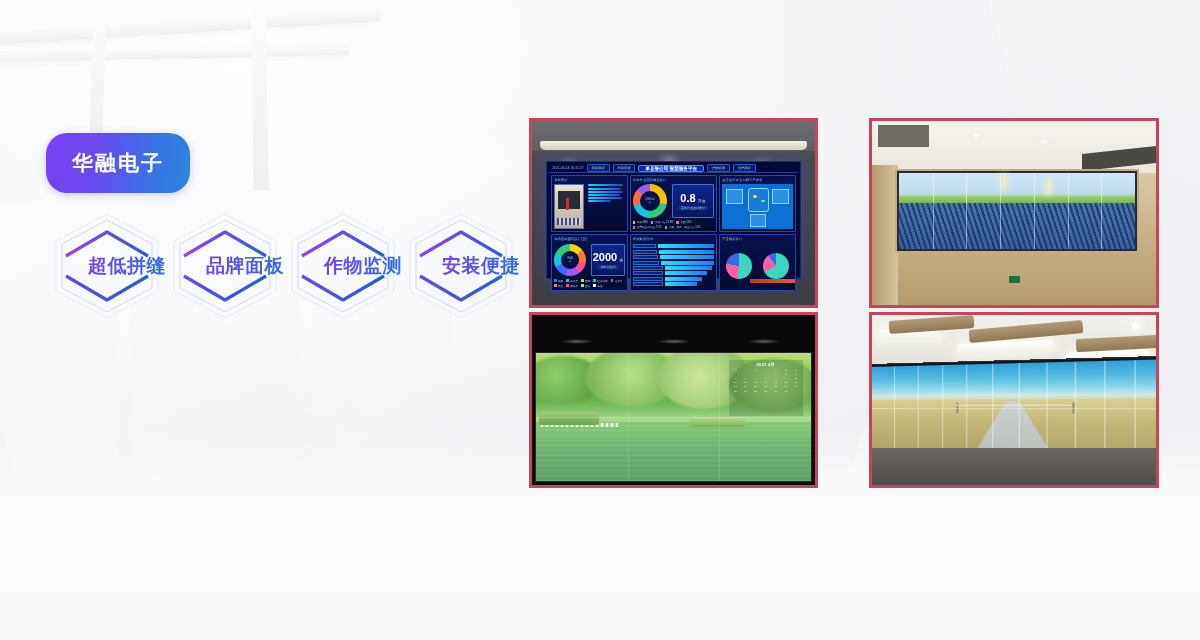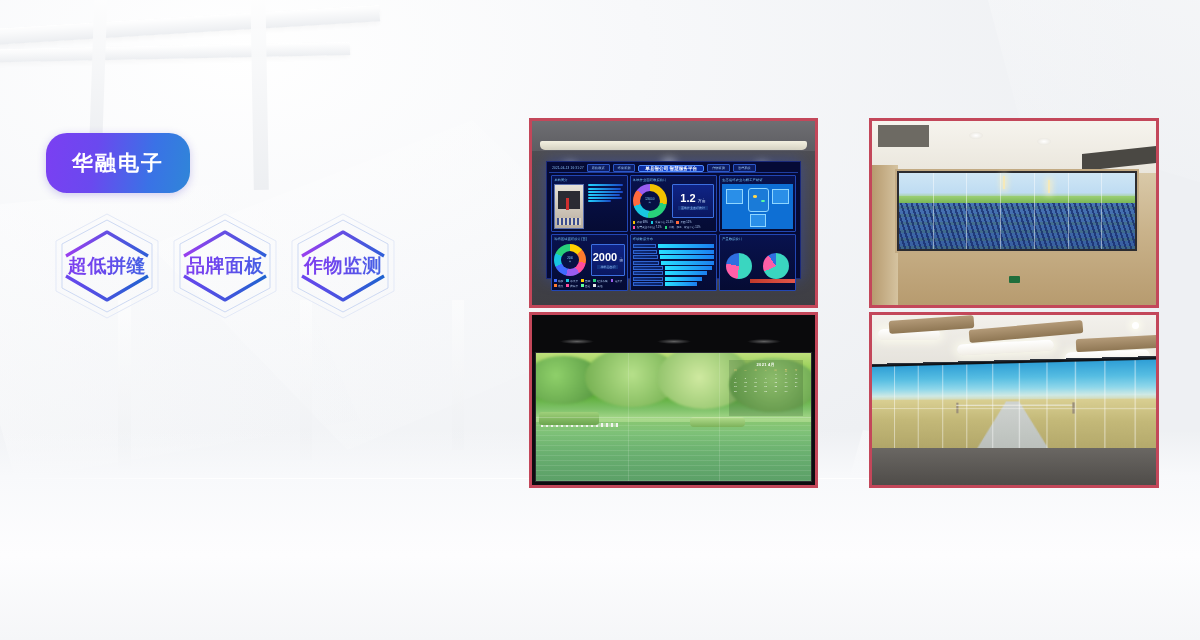--- a/index.html
+++ b/index.html
@@ -90,21 +90,21 @@
 
   
   .features { display: flex; margin-top: 28px; margin-left: 2px; }
   .feature { position: relative; width: 118px; height: 108px; flex: 0 0 118px; }
 
   .feature svg { position: absolute; left: 0; top: 0; }
 
   .feature-label {
     position: absolute; left: 0; right: 0; top: 50%;
     transform: translateY(-50%);
-    text-align: center;
+    text-align: right;
     font-size: 19px; font-weight: 700; letter-spacing: .5px;
     background: linear-gradient(95deg, #8a3df0 0%, #7044ee 40%, #2f6fe0 100%);
     -webkit-background-clip: text; background-clip: text;
     -webkit-text-fill-color: transparent; color: transparent;
     white-space: nowrap;
   }
 
   
   .photos { position: absolute; left: 529px; top: 118px; width: 630px; height: 370px; }
   .photo {
@@ -312,20 +312,29 @@
       <div class="feature">
         <svg width="118" height="108" viewBox="0 0 118 108">
           <polygon points="59,8 104,32 104,76 59,100 14,76 14,32" fill="none" stroke="#cdd9f3" stroke-width="1"></polygon>
           <polygon points="59,2 110,29 110,79 59,106 8,79 8,29" fill="none" stroke="#e3e9f7" stroke-width="1"></polygon>
           <polyline points="18,44 59,20 100,44" fill="none" stroke="url(#gx0)" stroke-width="3.2" stroke-linejoin="round"></polyline>
           <polyline points="18,64 59,88 100,64" fill="none" stroke="url(#gx0b)" stroke-width="3.2" stroke-linejoin="round"></polyline>
         </svg>
         <div class="feature-label">作物监测</div>
       </div>
 
+      <div class="feature">
+        <svg width="118" height="108" viewBox="0 0 118 108">
+          <polygon points="59,8 104,32 104,76 59,100 14,76 14,32" fill="none" stroke="#cdd9f3" stroke-width="1"></polygon>
+          <polygon points="59,2 110,29 110,79 59,106 8,79 8,29" fill="none" stroke="#e3e9f7" stroke-width="1"></polygon>
+          <polyline points="18,44 59,20 100,44" fill="none" stroke="url(#gx0)" stroke-width="3.2" stroke-linejoin="round"></polyline>
+          <polyline points="18,64 59,88 100,64" fill="none" stroke="url(#gx0b)" stroke-width="3.2" stroke-linejoin="round"></polyline>
+        </svg>
+        <div class="feature-label">安装便捷</div>
+      </div>
 
     </div>
   </div>
 
   <div class="photos">
 
     <div class="photo p-tl">
       <div class="inner">
         <div class="room1"></div>
         <div class="ceil1"></div>
@@ -370,21 +379,21 @@
                 <div class="panel-h">基地作业面积数据统计</div>
                 <div class="panel-b" style="align-items:center;">
                   <div style="position:relative;width:34px;height:34px;flex:0 0 34px;">
                     <div class="donut" style="position:absolute;inset:0;background:conic-gradient(#f2c200 0 28%,#28d07a 28% 52%,#18c6e0 52% 70%,#ff6a3d 70% 86%,#9a5cf0 86% 100%);"></div>
                     <div style="position:absolute;inset:7px;border-radius:50%;background:#061044;display:flex;align-items:center;justify-content:center;">
                       <span style="font-size:2.6px;color:#8fd2ff;text-align:center;line-height:1.2;">12600.0<br>亩</span>
                     </div>
                   </div>
                   <div class="kpi" style="flex:1;margin-left:3px;height:34px;">
                     <div style="display:flex;align-items:baseline;gap:2px;">
-                      <span class="kpi-n">1.2</span>
+                      <span class="kpi-n">0.8</span>
                       <span class="kpi-u">万亩</span>
                     </div>
                     <div class="kpi-c">基地作业面积统计</div>
                   </div>
                 </div>
                 <div class="legend">
                   <div class="lg">
                       <i style="background:#f2c200"></i>
                       <span>种植 68%</span>
                     </div>

